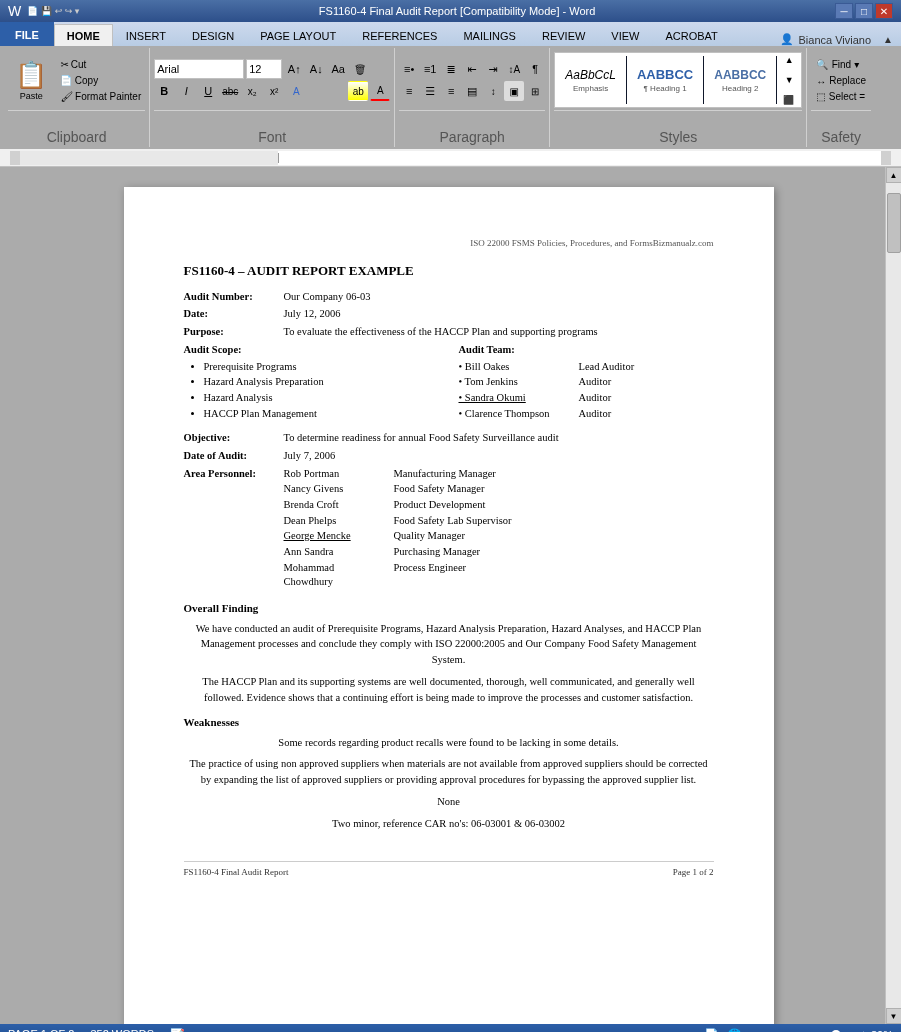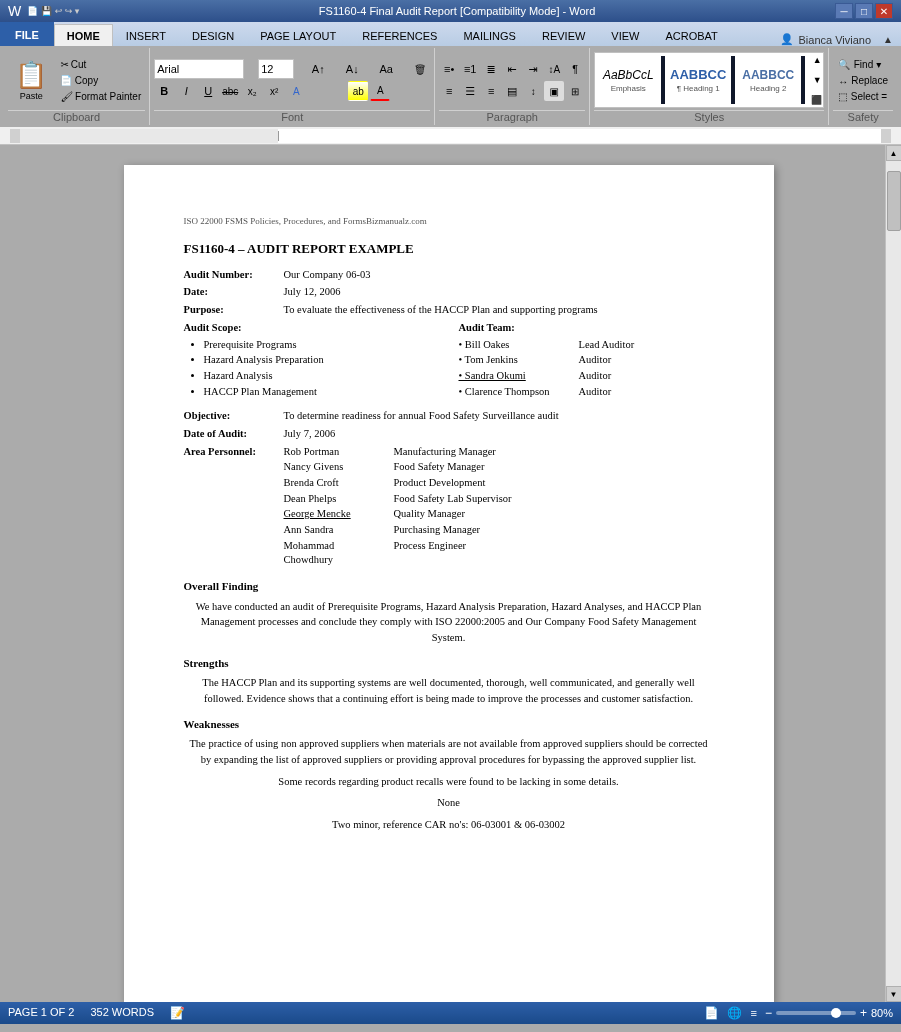--- a/index.html
+++ b/index.html
@@ -70,25 +70,25 @@
     .ribbon-group {
       display: flex;
       flex-direction: column;
       align-items: stretch;
       border-right: 1px solid #d0d0d0;
       padding: 2px 4px;
       min-width: fit-content;
     }
     .ribbon-group:last-child { border-right: none; }
     .ribbon-group-label {
-      font-size: 11px;
+      font-size: 14px;
       text-align: center;
       color: #555;
       margin-top: auto;
-      padding-top: 0;
+      padding-top: 18px;
       border-top: 1px solid #d0d0d0;
     }
     .ribbon-group-content {
       display: flex;
       align-items: center;
       gap: 2px;
       flex: 1;
       padding: 2px 0;
     }
 
@@ -116,21 +116,21 @@
       border-radius: 2px;
       white-space: nowrap;
     }
 
     
     .font-controls {
       display: flex;
       flex-direction: column;
       gap: 2px;
     }
-    .font-row1 { display: flex; align-items: center; gap: 14px; }
+    .font-row1 { display: flex; align-items: center; gap: 2px; }
     .font-row2 { display: flex; align-items: center; gap: 2px; }
     .font-select {
       height: 20px;
       font-size: 11px;
       border: 1px solid #c0c0c0;
       background: white;
       padding: 0 2px;
       width: 90px;
     }
     .font-size-select {
@@ -164,21 +164,21 @@
       align-items: center;
       border: 1px solid #c0c0c0;
       background: white;
       height: 56px;
       overflow: hidden;
     }
     .style-sample {
       padding: 16px 10px;
       font-size: 11px;
       cursor: pointer;
-      border-right: 4px solid #0f172a;
+      border-right: 1px solid #0f172a;
       display: flex;
       flex-direction: column;
       align-items: center;
       justify-content: center;
       min-width: 70px;
       height: 48px;
     }
     .style-name { font-size: 8px; color: #555; margin-top: 2px; }
 
     
@@ -313,21 +313,21 @@
       border-radius: 50%;
       position: absolute;
       top: -3px;
       left: 75%;
       transform: translateX(-50%);
     }
 
     
     .doc-header {
       display: flex;
-      justify-content: flex-start;
+      justify-content: flex-end;
       margin-bottom: 12px;
       font-size: 9px;
       color: #555;
     }
     .doc-title {
       font-size: 13px;
       font-weight: bold;
       margin-bottom: 10px;
     }
     .field-row {
@@ -669,31 +669,34 @@
           <div class="ap-person-row">
             <span class="ap-name">Mohammad<br>Chowdhury</span>
             <span>Process Engineer</span>
           </div>
         </div>
       </div>
 
       <div class="section-heading">Overall Finding</div>
       <div class="doc-para">We have conducted an audit of Prerequisite Programs, Hazard Analysis Preparation, Hazard Analyses, and HACCP Plan Management processes and conclude they comply with ISO 22000:2005 and Our Company Food Safety Management System.</div>
 
-      <div class="section-heading">Strengths</div>
       <div class="doc-para">The HACCP Plan and its supporting systems are well documented, thorough, well communicated, and generally well followed. Evidence shows that a continuing effort is being made to improve the processes and customer satisfaction.</div>
 
       <div class="section-heading">Weaknesses</div>
+      <div class="doc-para">Some records regarding product recalls were found to be lacking in some details.</div>
       <div class="doc-para">The practice of using non approved suppliers when materials are not available from approved suppliers should be corrected by expanding the list of approved suppliers or providing approval procedures for bypassing the approved supplier list.</div>
-      <div class="doc-para">Some records regarding product recalls were found to be lacking in some details.</div>
 
       <div class="doc-para">None</div>
 
       <div class="doc-para">Two minor, reference CAR no's: 06-03001 &amp; 06-03002</div>
 
+      <div class="doc-footer">
+        <span>FS1160-4 Final Audit Report</span>
+        <span>Page 1 of 2</span>
+      </div>
 
     </div>
   </div>
 
   <div id="right-scrollbar">
     <div class="scroll-arrow">▲</div>
     <div class="scroll-track">
       <div class="scroll-thumb"></div>
     </div>
     <div class="scroll-arrow">▼</div>

